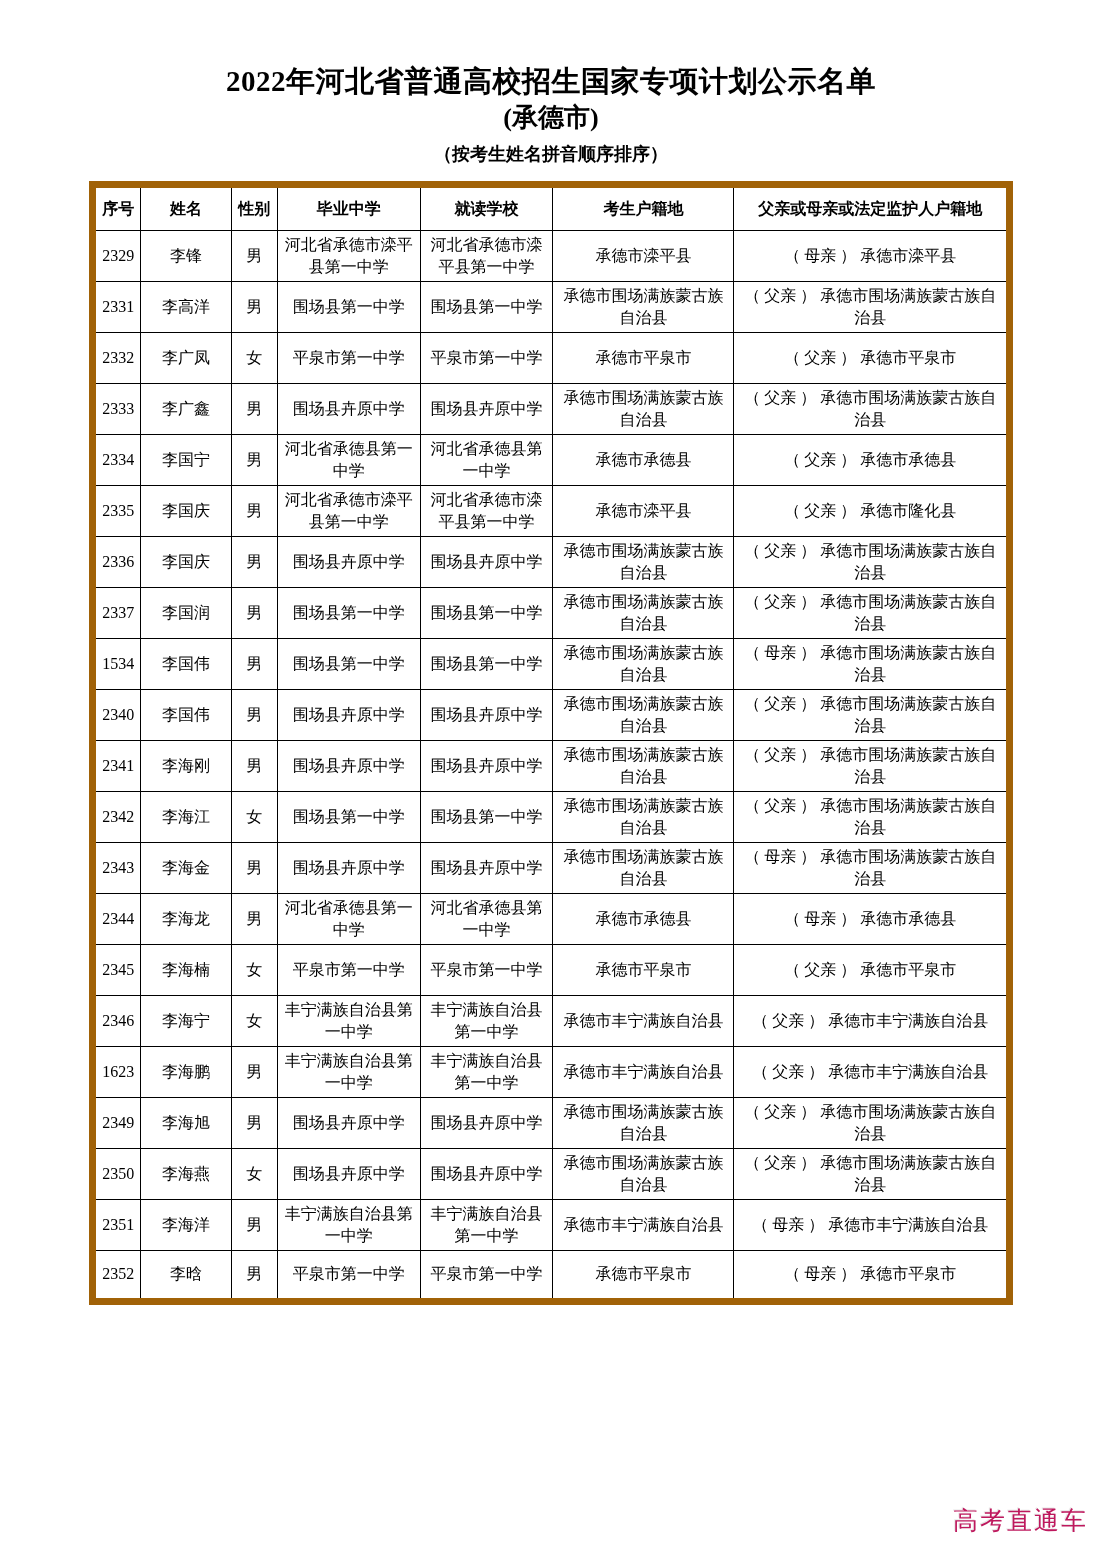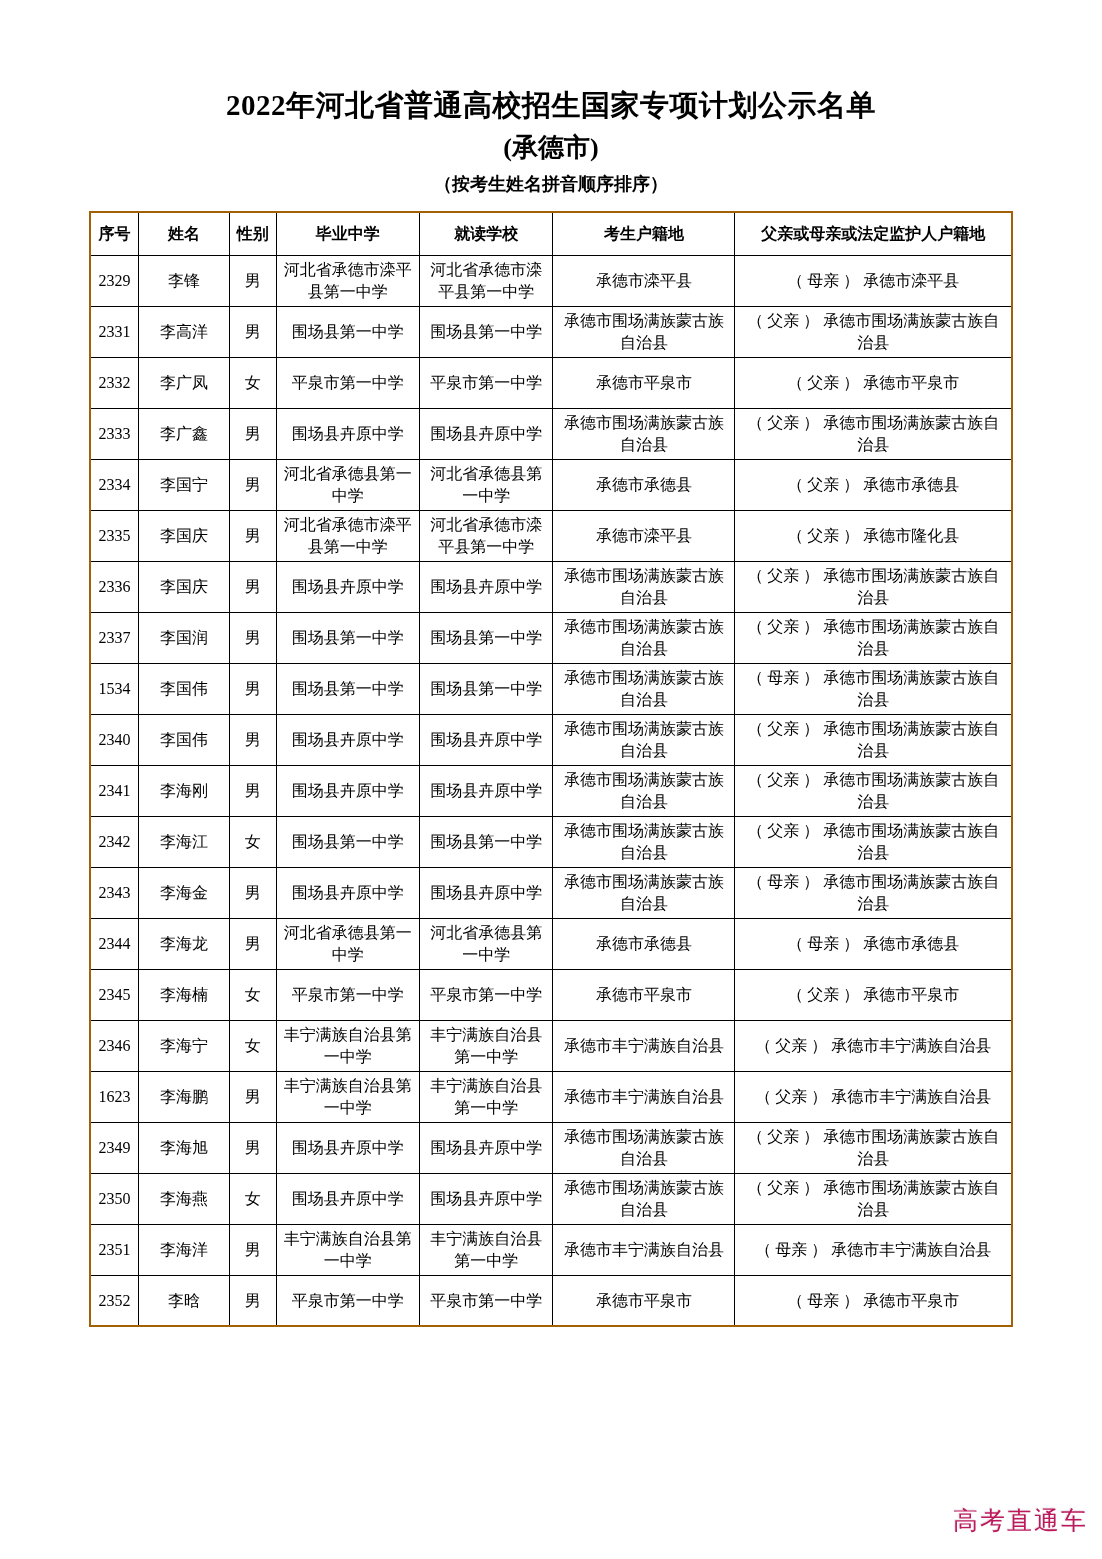--- a/index.html
+++ b/index.html
@@ -14,47 +14,47 @@
     color: #000000;
   }
   .page {
     position: relative;
     width: 1102px;
     height: 1559px;
     overflow: hidden;
     background: #ffffff;
   }
   .title-block {
-    padding-top: 88px;
+    padding-top: 64px;
     text-align: center;
   }
   .title {
     font-size: 29px;
     font-weight: bold;
     line-height: 1.2;
     letter-spacing: 0.5px;
   }
   .subtitle {
     font-size: 26px;
     font-weight: bold;
     line-height: 1.2;
-    margin-top: 9px;
+    margin-top: 3px;
   }
   .note {
     font-size: 18px;
     font-weight: bold;
     line-height: 1.2;
     margin-top: 11px;
   }
   table.students {
     border-collapse: collapse;
     table-layout: fixed;
     width: 924px;
     margin: 15px auto 4px auto;
-    border: 2px solid #a16207;
+    border: 7px solid #a16207;
   }
   table.students th,
   table.students td {
     border: 1px solid #000000;
     text-align: center;
     vertical-align: middle;
     padding: 2px 6px;
     font-size: 16px;
     line-height: 1.35;
     word-break: break-all;

